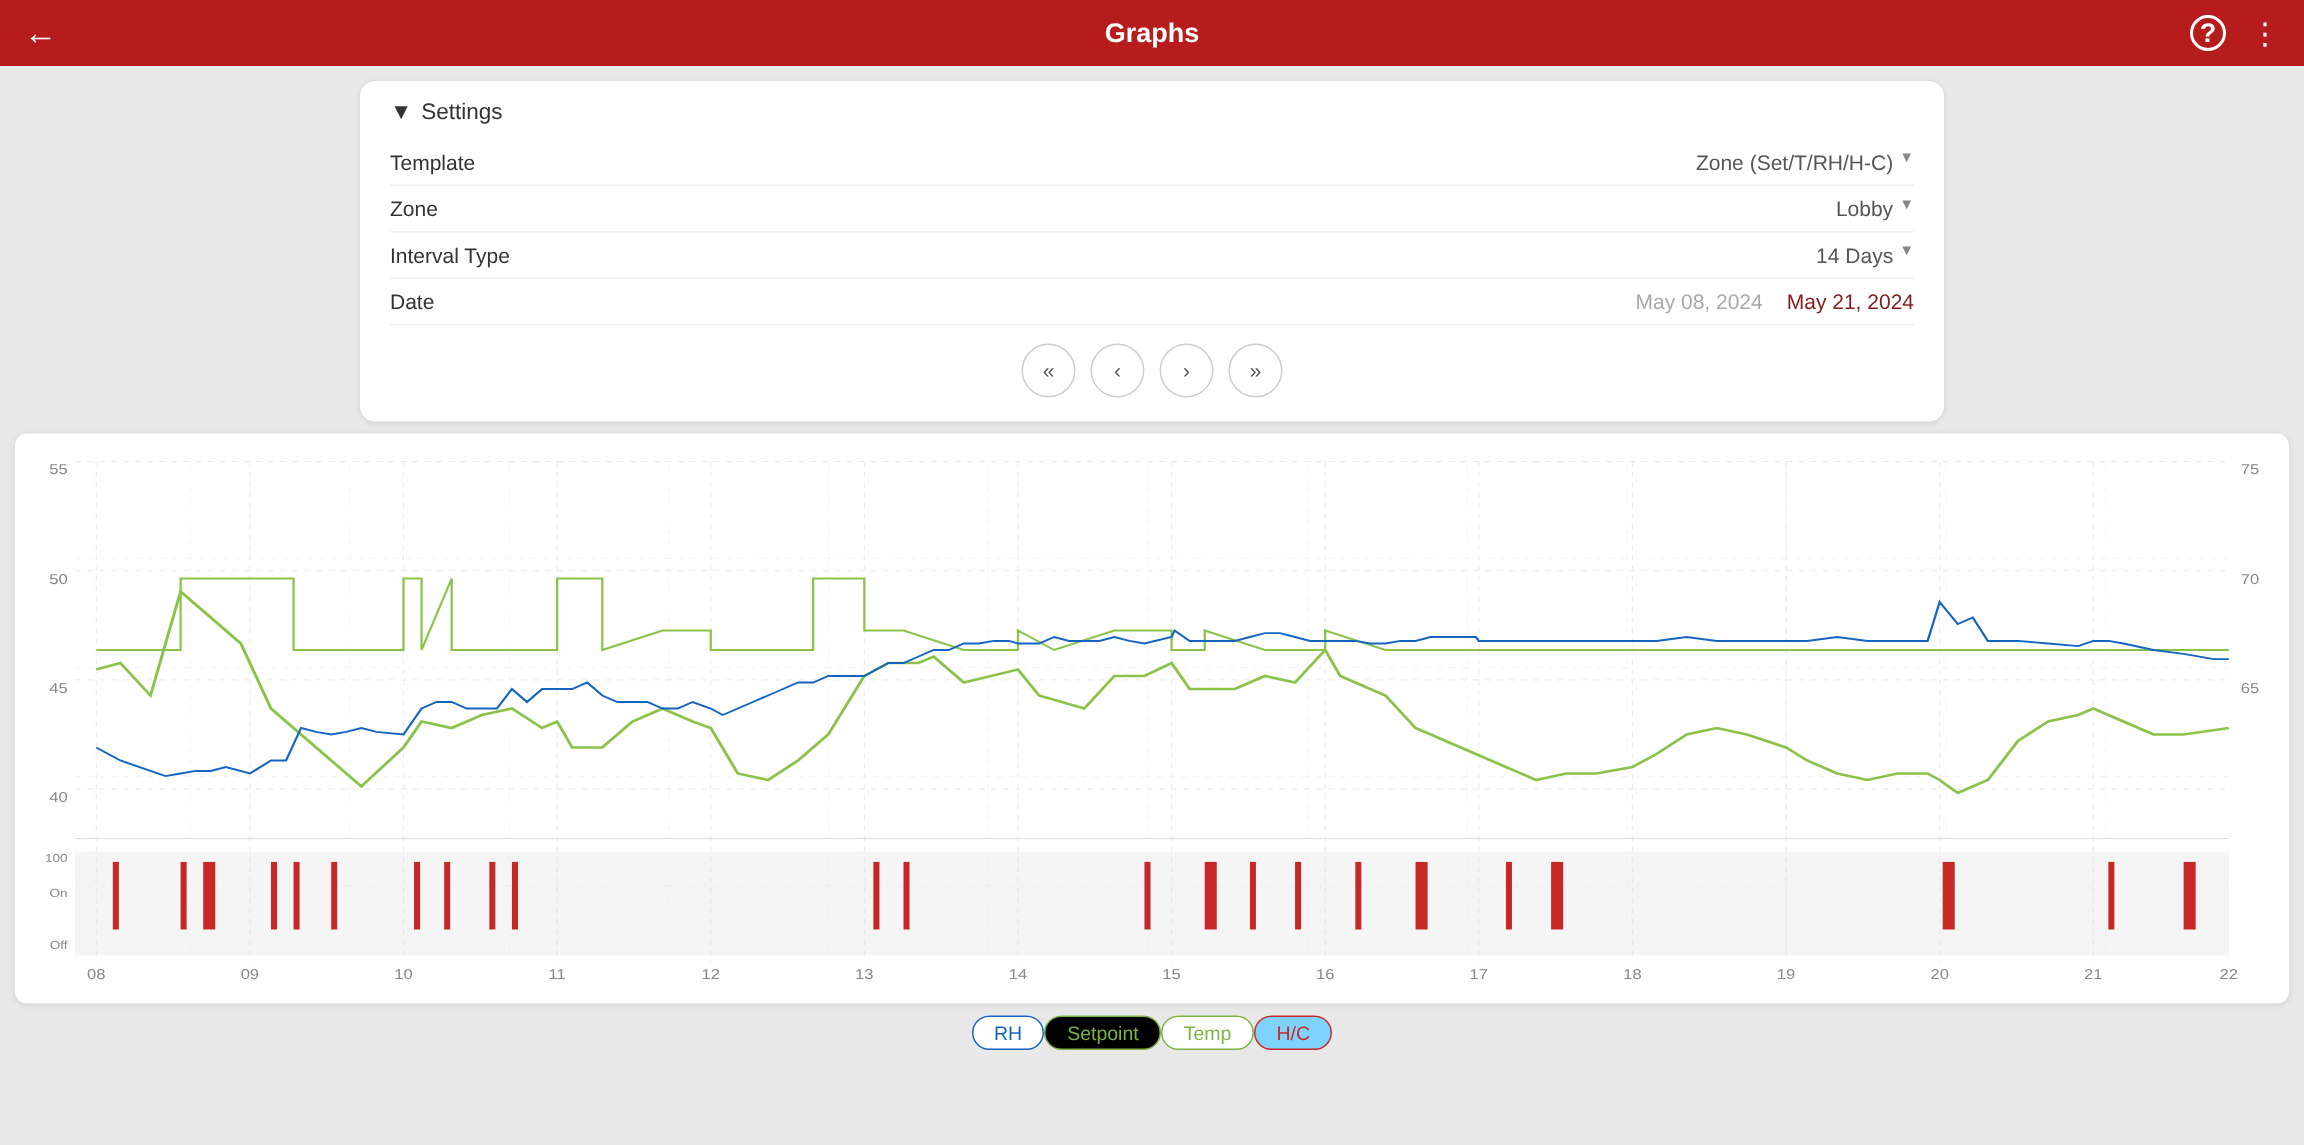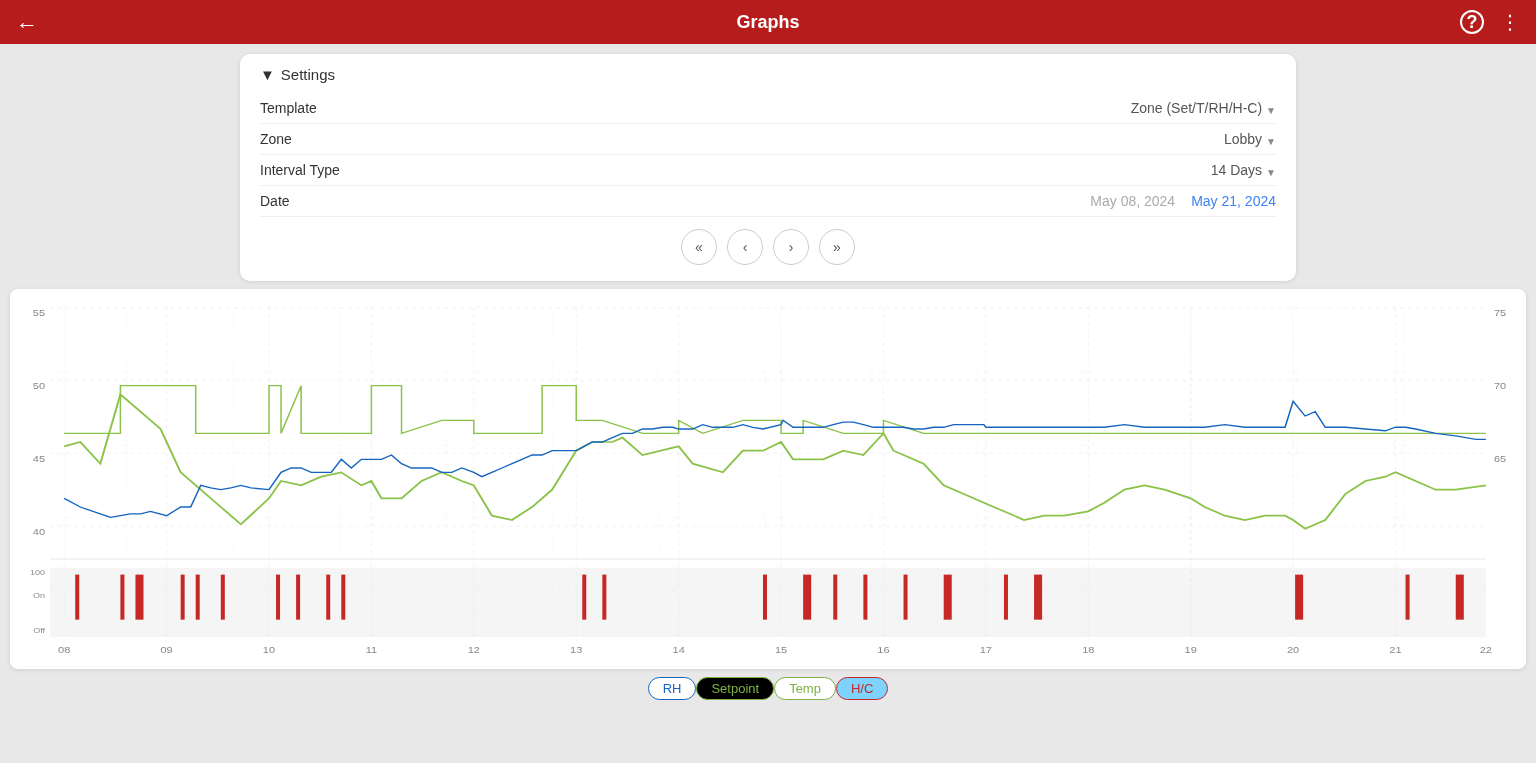--- a/index.html
+++ b/index.html
@@ -70,39 +70,39 @@
       border-bottom: none;
     }
     .settings-label {
       color: #333;
       font-size: 14px;
     }
     .settings-value {
       color: #555;
       font-size: 14px;
       display: flex;
-      align-items: flex-end;
+      align-items: flex-start;
       gap: 4px;
       cursor: pointer;
     }
     .dropdown-arrow {
       font-size: 10px;
       color: #888;
     }
     .date-range {
       display: flex;
       gap: 16px;
       align-items: flex-start;
     }
     .date-val {
       color: #aaa;
       font-size: 14px;
     }
     .date-val-active {
-      color: #3b82f6;
+      color: #7f1d1d;
       font-size: 14px;
       font-weight: 500;
     }
 
     
     .nav-row {
       display: flex;
       align-items: center;
       justify-content: center;
       gap: 10px;

